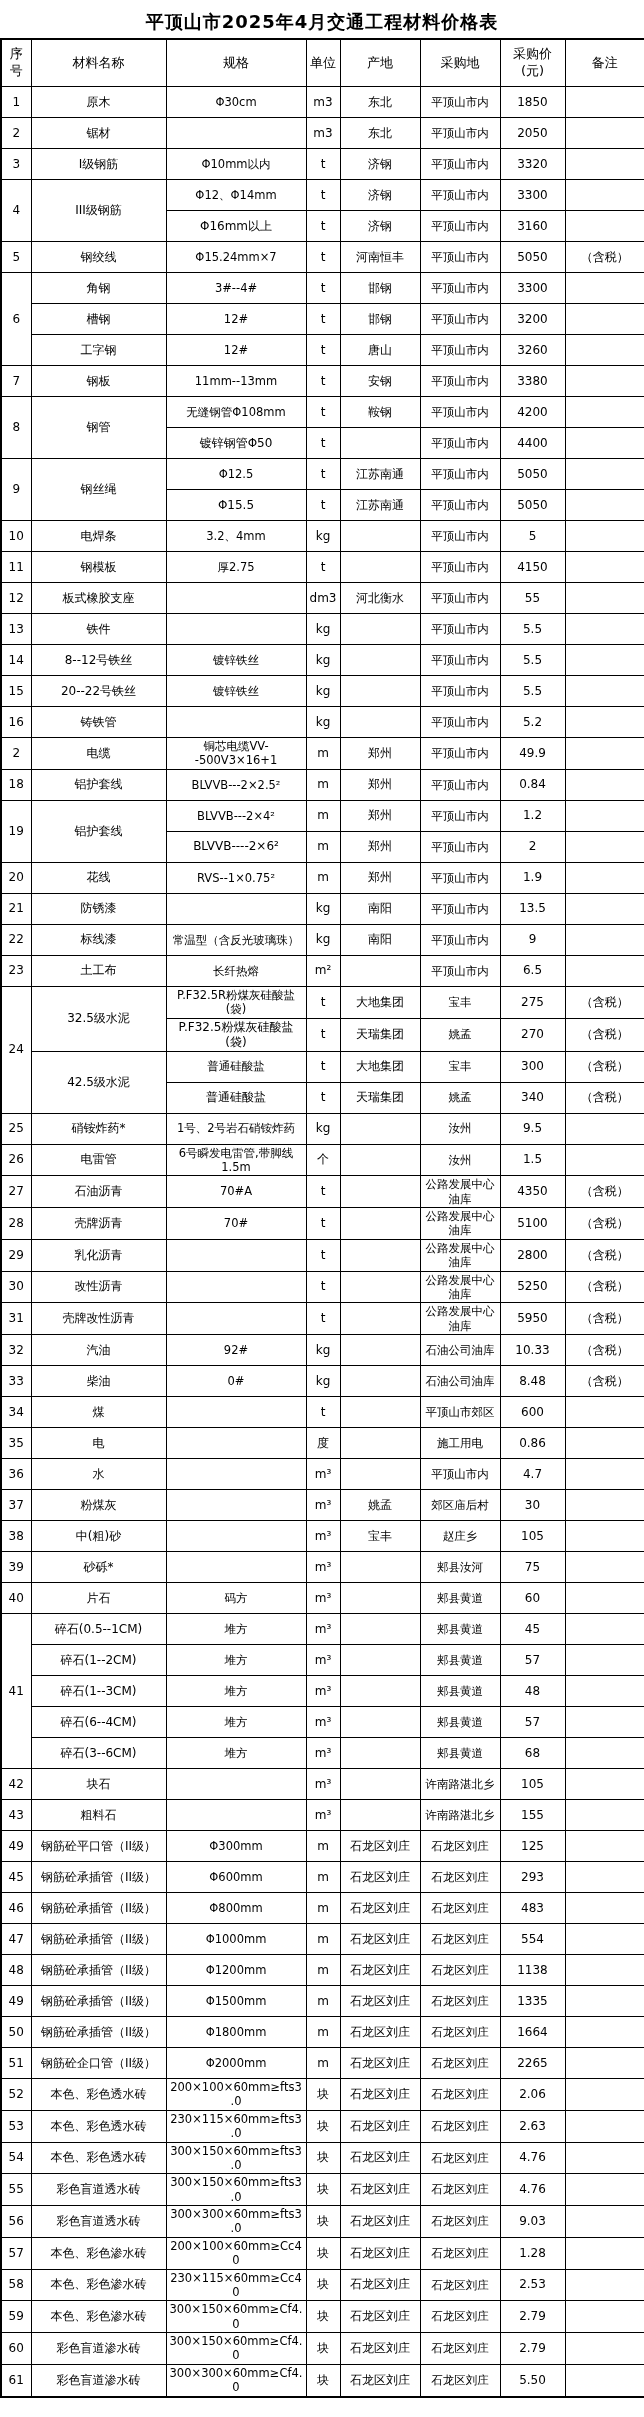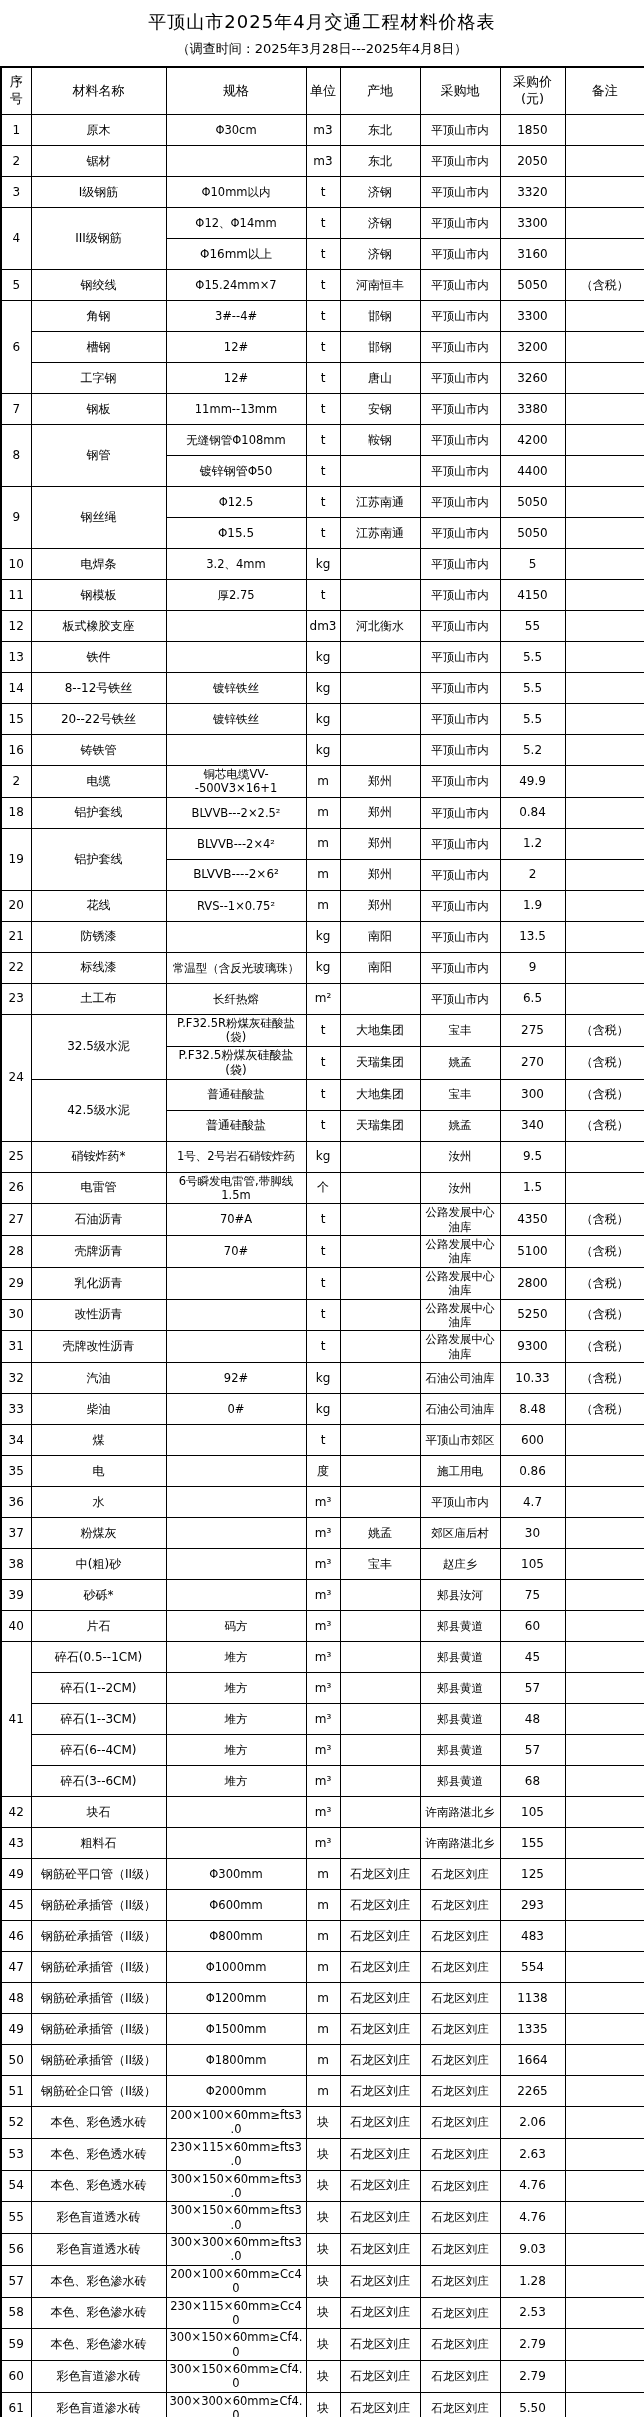--- a/index.html
+++ b/index.html
@@ -1,32 +1,31 @@
 <!DOCTYPE html>
 <html><head>
 <meta charset="utf-8">
 <style>
   html,body{margin:0;padding:0;background:#fff;}
   body{width:644px;font-family:"DejaVu Sans","Liberation Sans",sans-serif;color:#000;}
   .page{width:644px;}
-  .title{text-align:center;font-size:18px;font-weight:normal;padding:10px 0 4px 0;letter-spacing:1px;}
+  .title{text-align:center;font-size:18px;font-weight:bold;padding:10px 0 4px 0;letter-spacing:1px;}
   .subtitle{text-align:center;font-size:13px;padding:2px 0 8px 0;}
   table{border-collapse:collapse;table-layout:fixed;width:644px;border:2px solid #000;}
   th,td{border:1px solid #000;text-align:center;vertical-align:middle;font-size:12px;font-weight:normal;padding:1px 2px;word-wrap:break-word;overflow:hidden;}
   th{height:44px;font-size:13px;white-space:pre-line;line-height:1.3;}
   td{height:28px;line-height:1.25;}
   td.c2{font-size:11.5px;}
   td.c5{font-size:11.5px;}
 </style>
 </head>
 <body>
 
 <div class="page">
   <div class="title">平顶山市2025年4月交通工程材料价格表</div>
-  <div class="subtitle">（调查时间：2025年3月28日---2025年4月8日）</div>
   <table>
     <colgroup>
         <col style="width: 30px;">
         <col style="width: 135px;">
         <col style="width: 140px;">
         <col style="width: 34px;">
         <col style="width: 80px;">
         <col style="width: 80px;">
         <col style="width: 65px;">
         <col style="width: 80px;">
@@ -420,21 +419,21 @@
           <td class="c6">5250</td>
           <td class="c7">（含税）</td>
         </tr>
         <tr>
           <td class="c0">31</td>
           <td class="c1">壳牌改性沥青</td>
           <td class="c2"></td>
           <td class="c3">t</td>
           <td class="c4"></td>
           <td class="c5">公路发展中心油库</td>
-          <td class="c6">9300</td>
+          <td class="c6">5950</td>
           <td class="c7">（含税）</td>
         </tr>
         <tr>
           <td class="c0">32</td>
           <td class="c1">汽油</td>
           <td class="c2">92#</td>
           <td class="c3">kg</td>
           <td class="c4"></td>
           <td class="c5">石油公司油库</td>
           <td class="c6">10.33</td>

